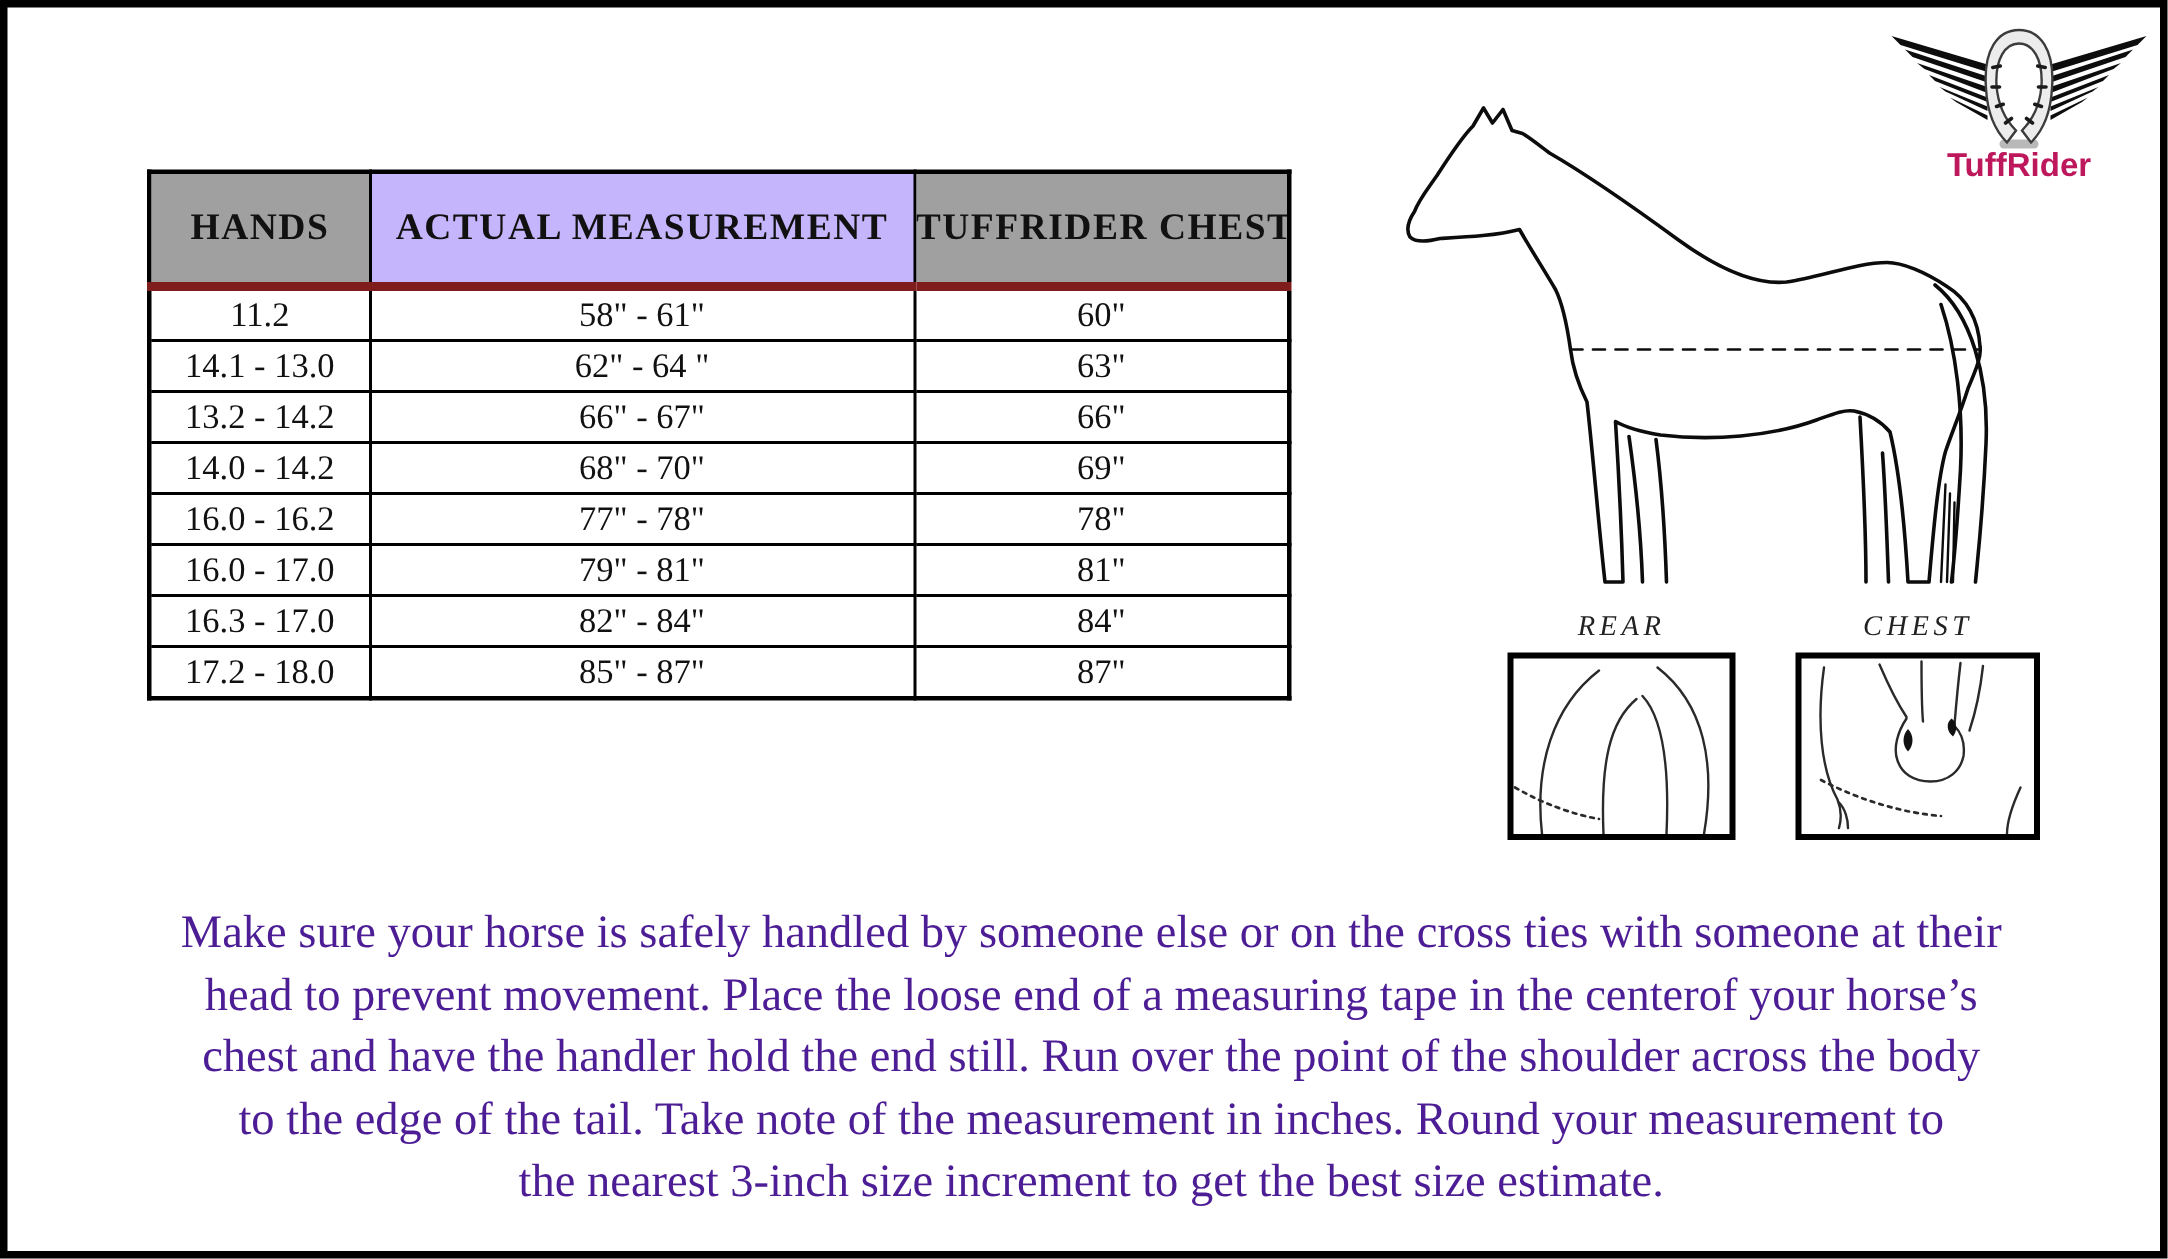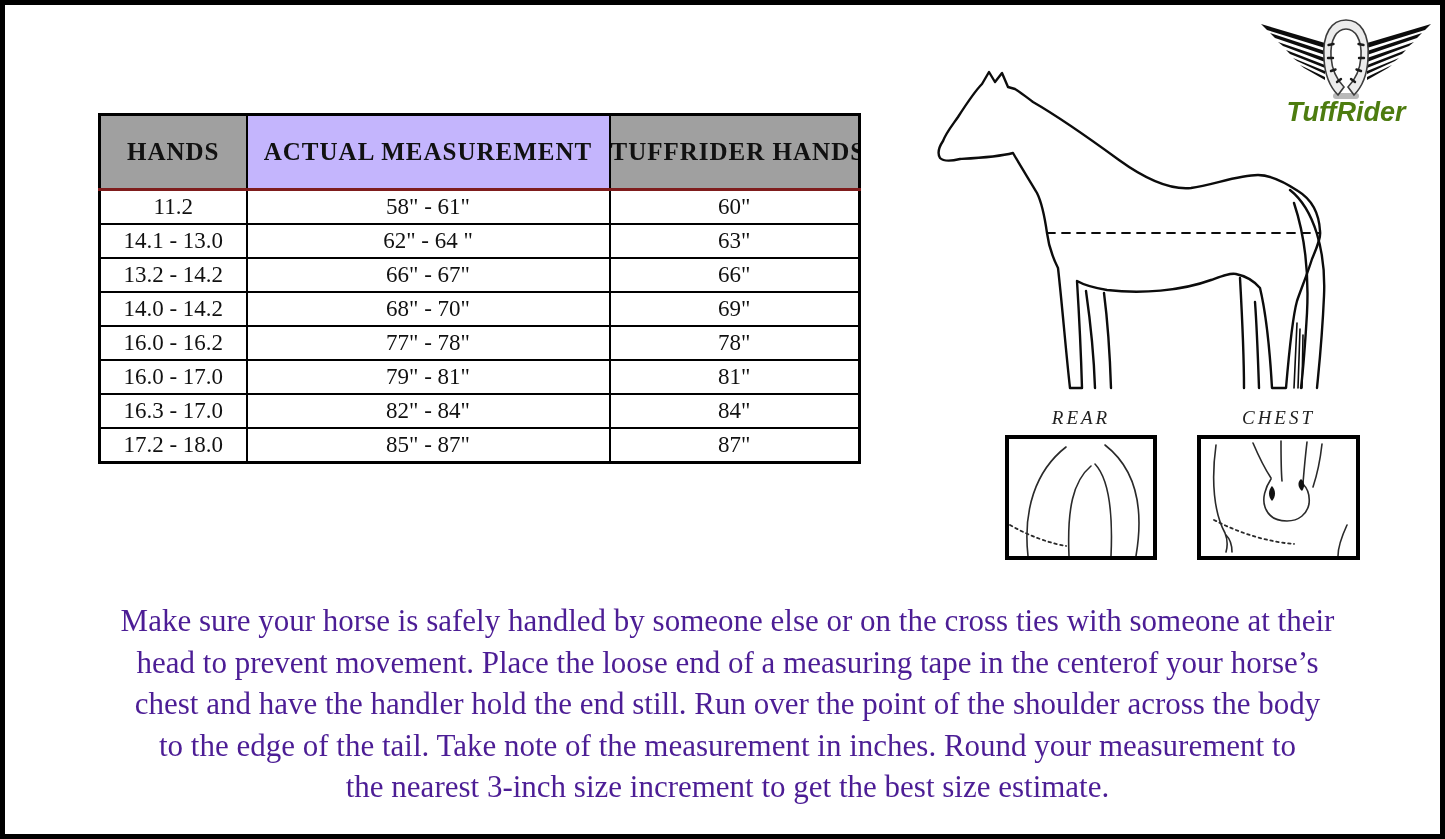--- a/index.html
+++ b/index.html
@@ -8,31 +8,31 @@
   .frame{position:absolute;left:0;top:0;width:1435px;height:829px;
          border:5px solid #000;background:#fff;}
 
   
   table.size-table{position:absolute;left:93px;top:108px;border-collapse:collapse;
        table-layout:fixed;width:760px;}
   table.size-table td,table.size-table th{border:2px solid #000;text-align:center;
        vertical-align:middle;padding:0;overflow:hidden;white-space:nowrap;}
   table.size-table{border:3px solid #000;}
   table.size-table th{height:72px;font-size:25px;font-weight:bold;
-       letter-spacing:1px;border-bottom:3px solid #7f1d1d;}
+       letter-spacing:1px;border-bottom:6px solid #7f1d1d;}
   table.size-table td{height:32px;font-size:23px;}
   .col-hands{width:147px;}
   .col-meas{width:363px;}
   .col-size{width:250px;}
 
   
   .logo{position:absolute;left:1254px;top:12px;width:174px;height:112px;text-align:center;}
   .logo svg{display:block;margin:0 auto;}
   .brand{font-family:"Liberation Sans", sans-serif;font-weight:bold;
-         font-size:27px;letter-spacing:0px;color:#4d7c0f;margin-top:-4px;font-style:italic;}
+         font-size:22px;letter-spacing:0px;color:#be185d;margin-top:-4px;}
 
   
   .horse{position:absolute;left:918px;top:56px;}
 
   
   .detail-label{position:absolute;font-size:19px;font-style:italic;
        letter-spacing:3px;text-align:center;color:#222;}
   .detail-box{position:absolute;border:4px solid #000;background:#fff;}
   .detail-box svg{display:block;}
 
@@ -48,21 +48,21 @@
   <table class="size-table">
     <colgroup>
         <col class="col-hands">
         <col class="col-meas">
         <col class="col-size">
       </colgroup>
     <thead>
       <tr>
         <th style="background:#a0a0a0;">HANDS</th>
         <th style="background:#c4b5fd;">ACTUAL MEASUREMENT</th>
-        <th style="background:#a0a0a0;">TUFFRIDER HANDS</th>
+        <th style="background:#a0a0a0;">TUFFRIDER CHEST</th>
       </tr>
     </thead>
     <tbody>
       <tr>
         <td>11.2</td>
         <td>58" - 61"</td>
         <td>60"</td>
       </tr>
       <tr>
         <td>14.1 - 13.0</td>

